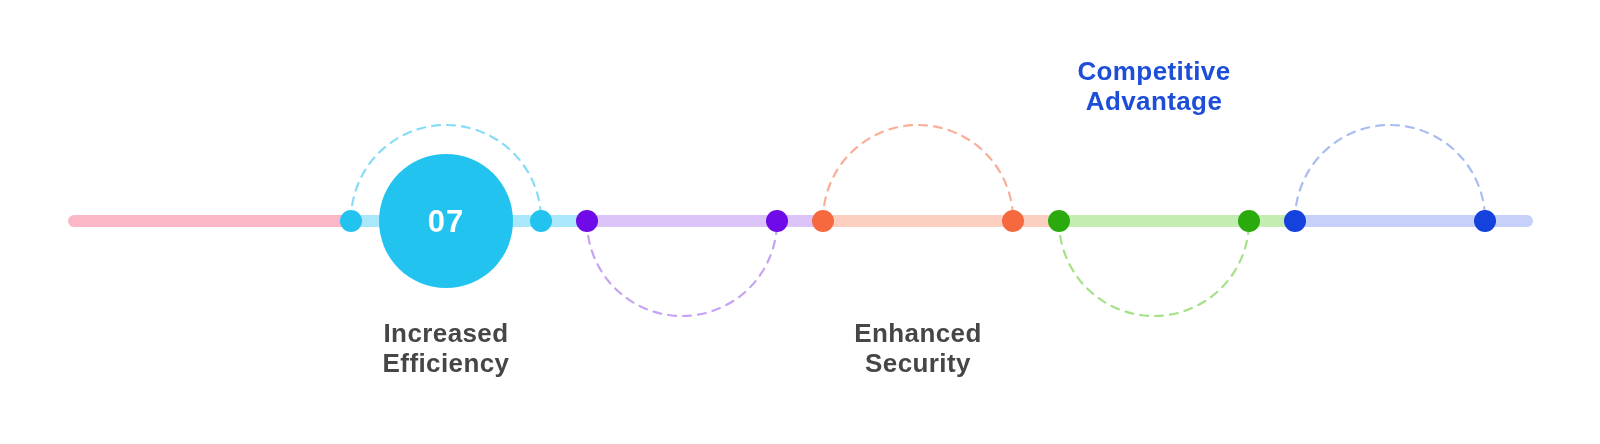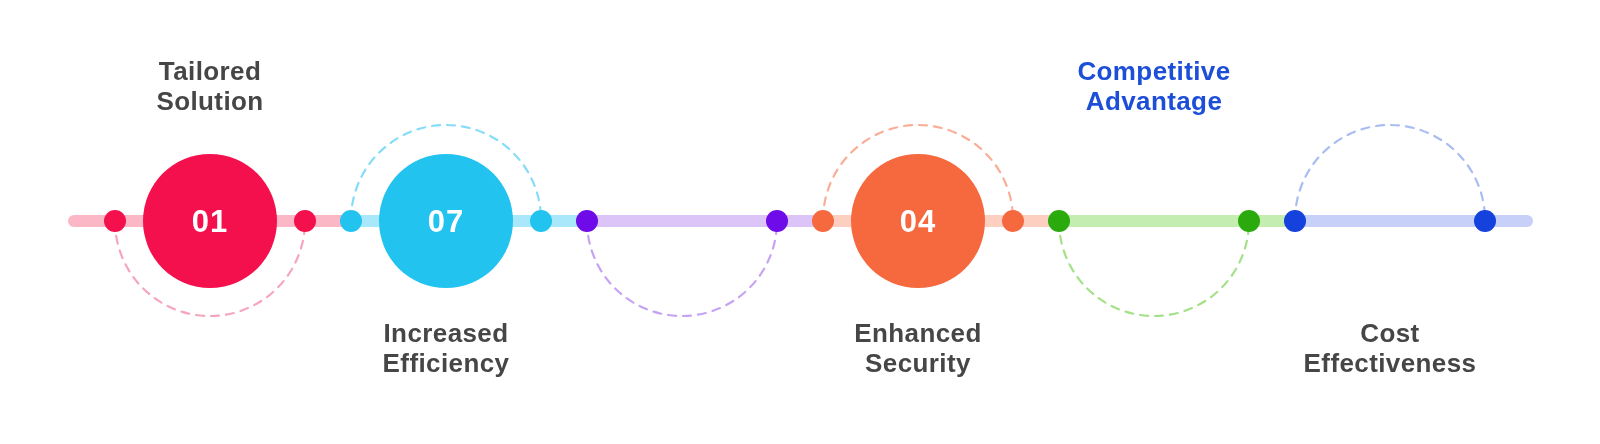--- a/index.html
+++ b/index.html
@@ -57,32 +57,20 @@
 
 <div class="canvas" style="background: rgb(255, 255, 255);">
 
   <div class="seg first" style="left: 68px; width: 283px; background: rgb(251, 183, 198);"></div>
   <div class="seg" style="left: 351px; width: 236px; background: rgb(169, 231, 251);"></div>
   <div class="seg" style="left: 587px; width: 236px; background: rgb(220, 195, 248);"></div>
   <div class="seg" style="left: 823px; width: 236px; background: rgb(252, 207, 192);"></div>
   <div class="seg" style="left: 1059px; width: 236px; background: rgb(196, 237, 178);"></div>
   <div class="seg last" style="left: 1295px; width: 238px; background: rgb(199, 208, 248);"></div>
 
-  <div class="item" style="left:113px;">
-    <div class="label above" style="color: rgb(70, 70, 70);">Tailored
-Solution</div>
-    <svg class="arc below" width="194" height="100" style="stroke: rgb(246, 166, 188);">
-        <path d="M 2 1 A 95 95 0 0 0 192 1"></path>
-      </svg>
-    <div class="dot left" style="background: rgb(244, 16, 76);"></div>
-    <div class="dot right" style="background: rgb(244, 16, 76);"></div>
-    <div class="circle" style="background: rgb(244, 16, 76);">
-      <span class="num" style="color: rgb(255, 255, 255);">01</span>
-    </div>
-  </div>
 
   <div class="item" style="left:349px;">
     <div class="label below" style="color: rgb(70, 70, 70);">Increased
 Efficiency</div>
     <svg class="arc above" width="194" height="100" style="stroke: rgb(135, 220, 248);">
         <path d="M 2 98 A 95 95 0 0 1 192 98"></path>
       </svg>
     <div class="dot left" style="background: rgb(35, 195, 239);"></div>
     <div class="dot right" style="background: rgb(35, 195, 239);"></div>
     <div class="circle" style="background: rgb(35, 195, 239);">
@@ -99,38 +87,33 @@
   </div>
 
   <div class="item" style="left:821px;">
     <div class="label below" style="color: rgb(70, 70, 70);">Enhanced
 Security</div>
     <svg class="arc above" width="194" height="100" style="stroke: rgb(250, 174, 151);">
         <path d="M 2 98 A 95 95 0 0 1 192 98"></path>
       </svg>
     <div class="dot left" style="background: rgb(246, 105, 63);"></div>
     <div class="dot right" style="background: rgb(246, 105, 63);"></div>
-    <div class="circle" style="background: rgb(246, 105, 63);">
-      <span class="num" style="color: rgb(255, 255, 255);">04</span>
-    </div>
   </div>
 
   <div class="item" style="left:1057px;">
     <div class="label above" style="color: #1d4ed8;">Competitive
 Advantage</div>
     <svg class="arc below" width="194" height="100" style="stroke: rgb(164, 225, 137);">
         <path d="M 2 1 A 95 95 0 0 0 192 1"></path>
       </svg>
     <div class="dot left" style="background: rgb(43, 170, 14);"></div>
     <div class="dot right" style="background: rgb(43, 170, 14);"></div>
   </div>
 
   <div class="item" style="left:1293px;">
-    <div class="label below" style="color: rgb(70, 70, 70);">Cost
-Effectiveness</div>
     <svg class="arc above" width="194" height="100" style="stroke: rgb(170, 189, 242);">
         <path d="M 2 98 A 95 95 0 0 1 192 98"></path>
       </svg>
     <div class="dot left" style="background: rgb(21, 65, 220);"></div>
     <div class="dot right" style="background: rgb(21, 65, 220);"></div>
   </div>
 
 </div>
 
 </body></html>

